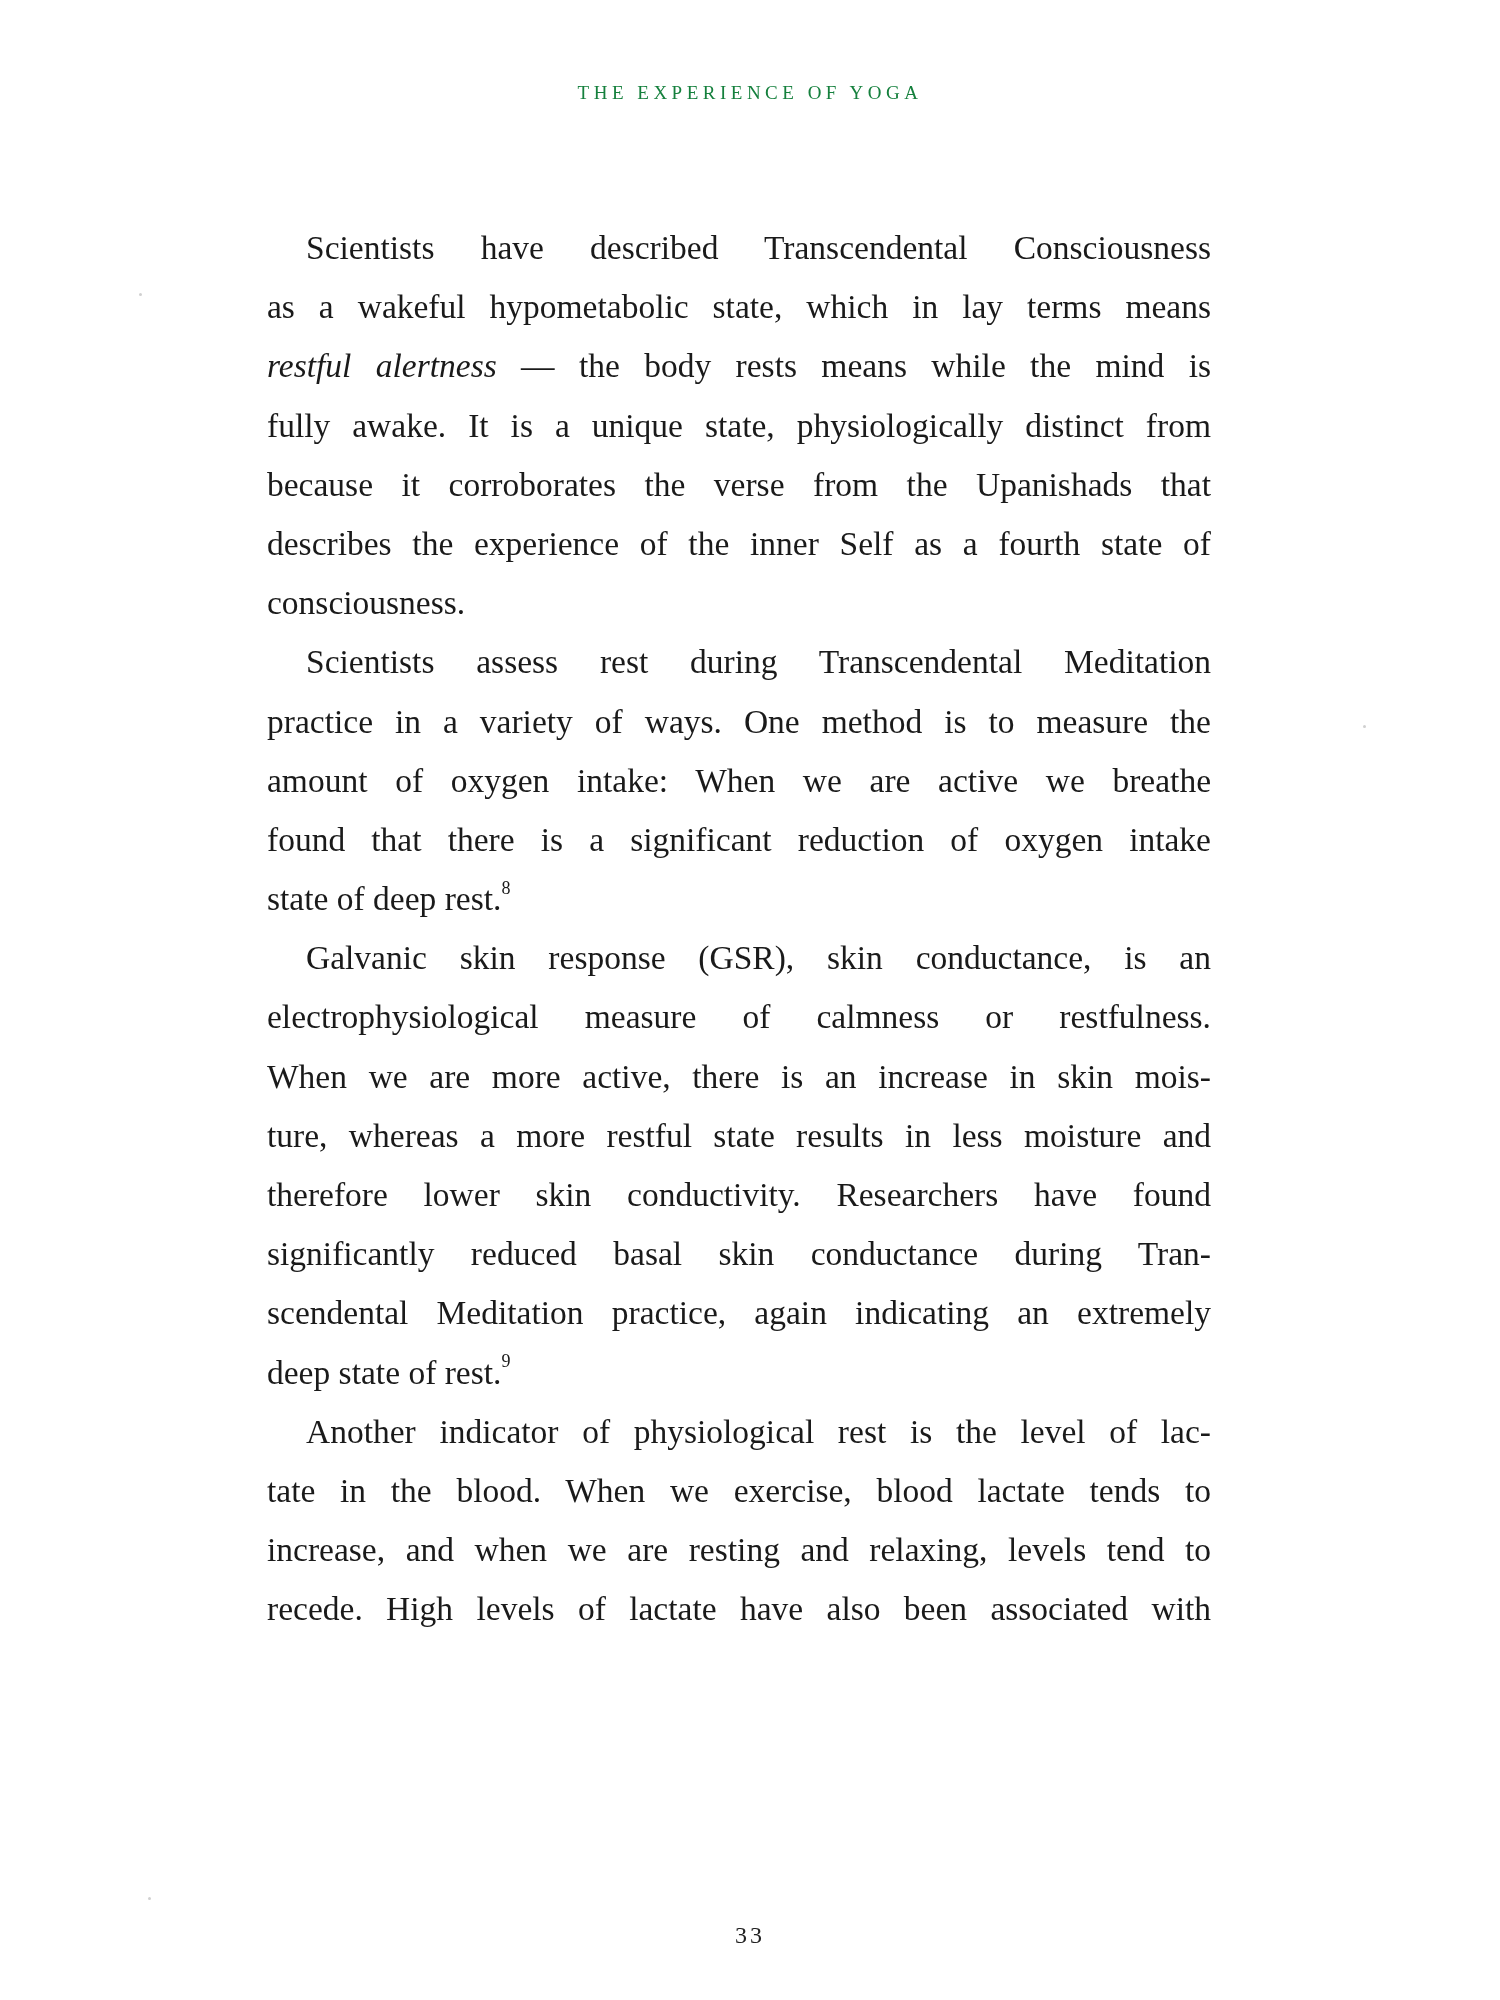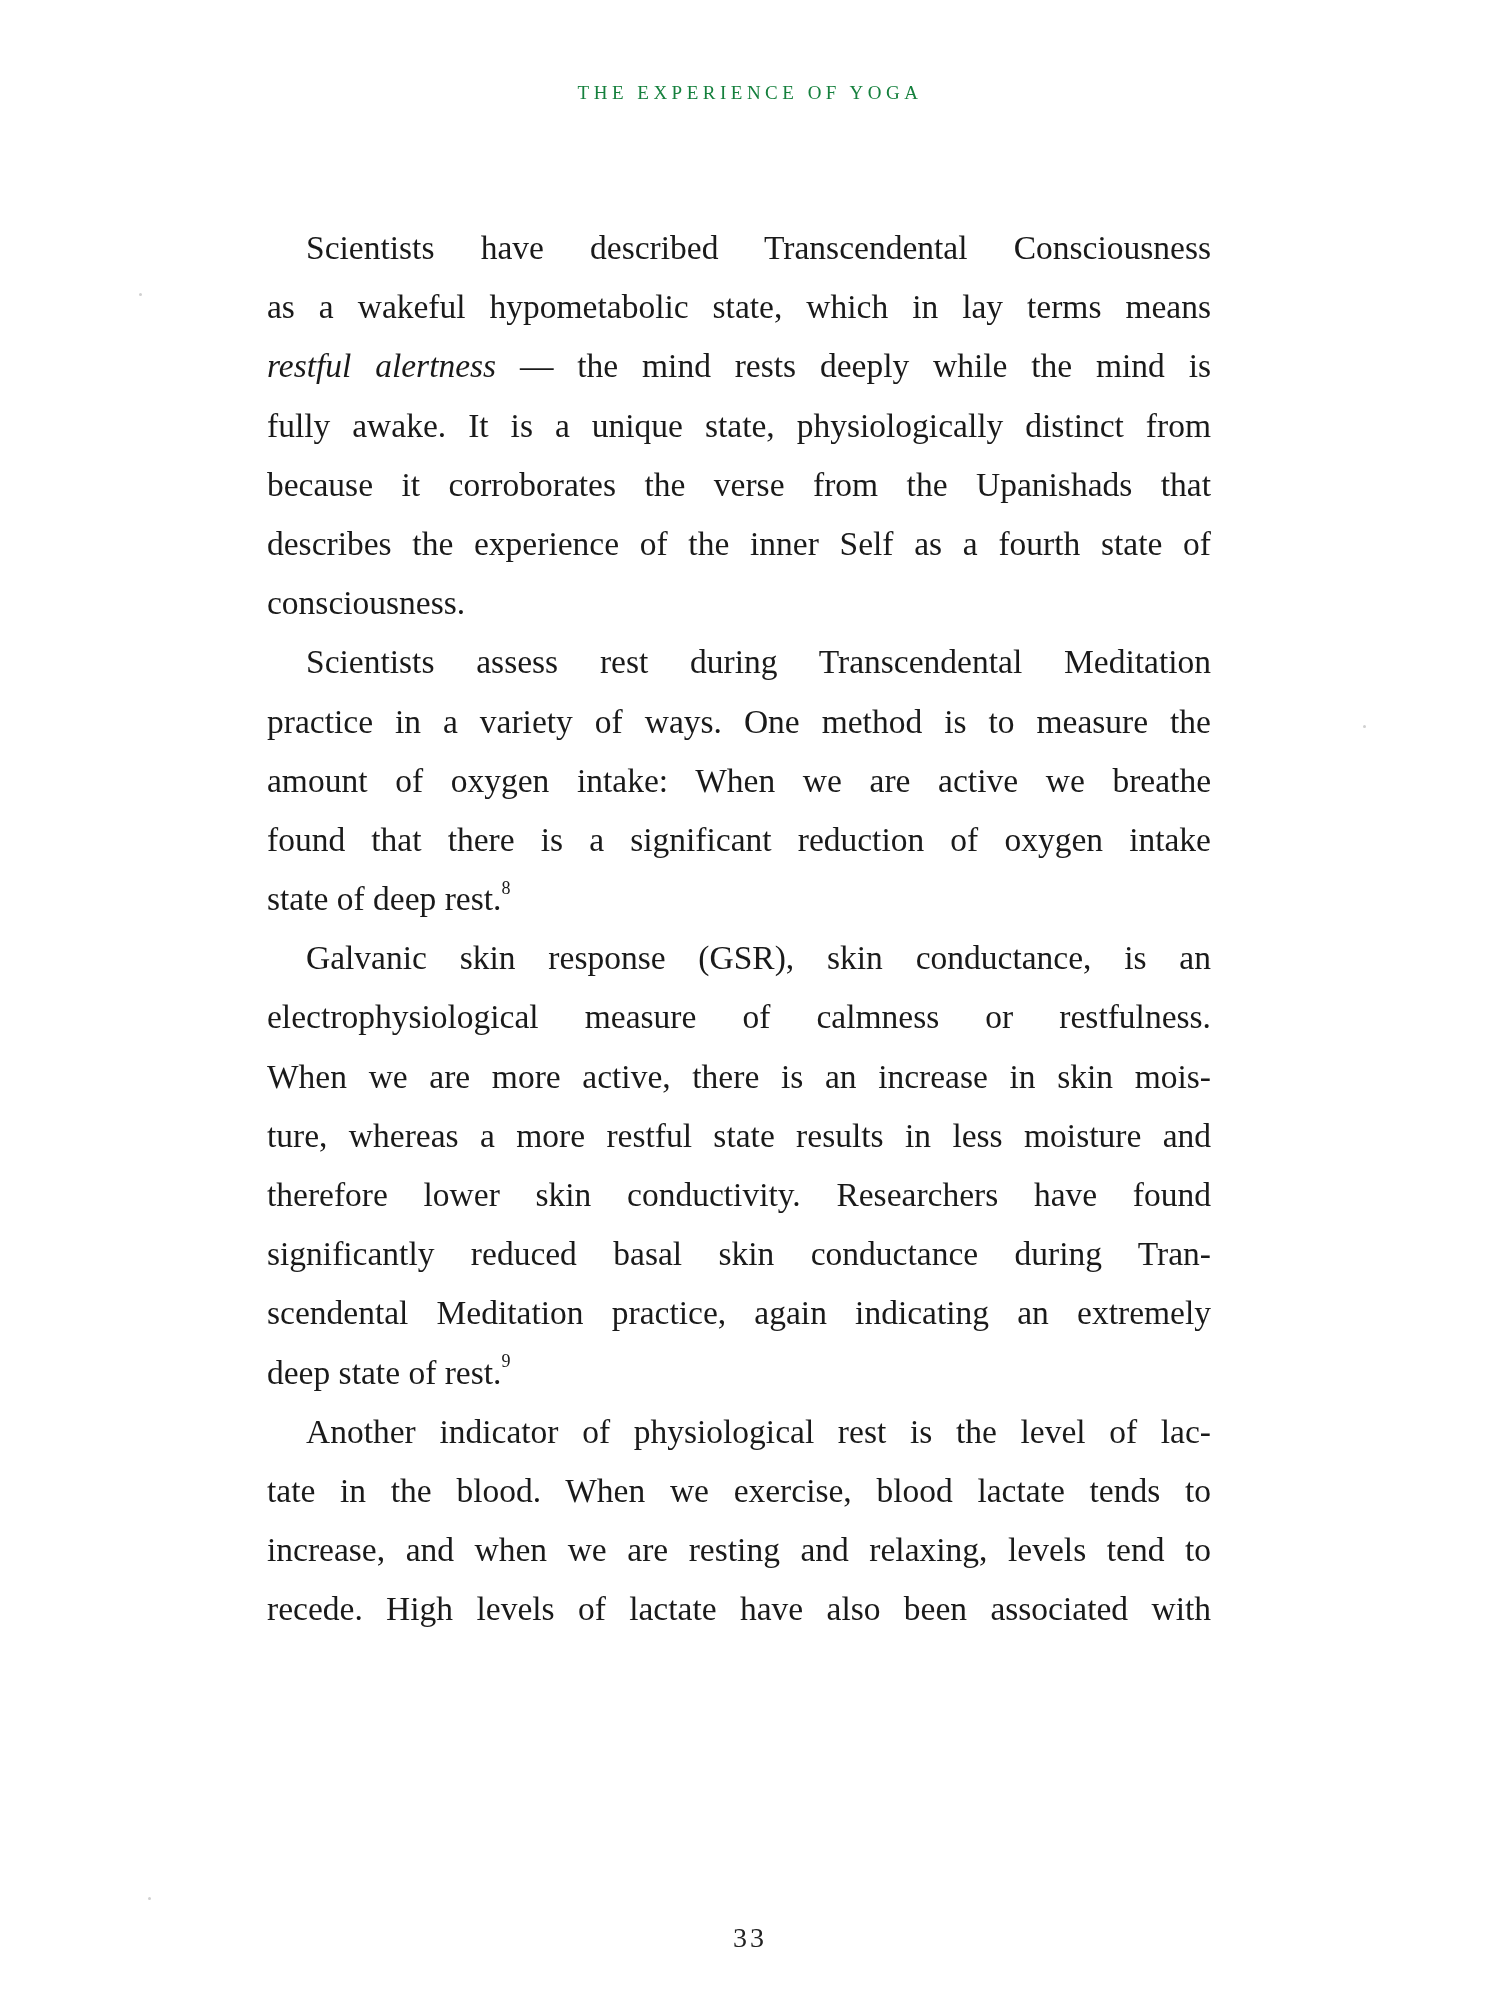--- a/index.html
+++ b/index.html
@@ -57,21 +57,21 @@
       vertical-align: super;
       position: relative;
       top: -4px;
     }
     .page-number {
       position: absolute;
       top: 1922px;
       left: 0;
       width: 1500px;
       text-align: center;
-      font-size: 28px;
+      font-size: 24px;
       letter-spacing: 3px;
       color: #222;
     }
     .speck {
       position: absolute;
       width: 3px;
       height: 3px;
       border-radius: 50%;
       background: #d0d0d0;
     }
@@ -79,21 +79,21 @@
 </head>
 <body>
 
 <div class="running-head">THE EXPERIENCE OF YOGA</div>
 
 <div class="text-block">
 
   <div>
     <span class="line indent">Scientists have described Transcendental Consciousness</span>
     <span class="line">as a wakeful hypometabolic state, which in lay terms means</span>
-    <span class="line"><span class="italic">restful alertness</span><span> — the mind rests deeply while the mind is</span></span>
+    <span class="line"><span class="italic">restful alertness</span><span> — the body rests means while the mind is</span></span>
     <span class="line">fully awake. It is a unique state, physiologically distinct from</span>
     <span class="line">because it corroborates the verse from the Upanishads that</span>
     <span class="line">describes the experience of the inner Self as a fourth state of</span>
     <span class="line last">consciousness.</span>
   </div>
 
   <div>
     <span class="line indent">Scientists assess rest during Transcendental Meditation</span>
     <span class="line">practice in a variety of ways. One method is to measure the</span>
     <span class="line">amount of oxygen intake: When we are active we breathe</span>

